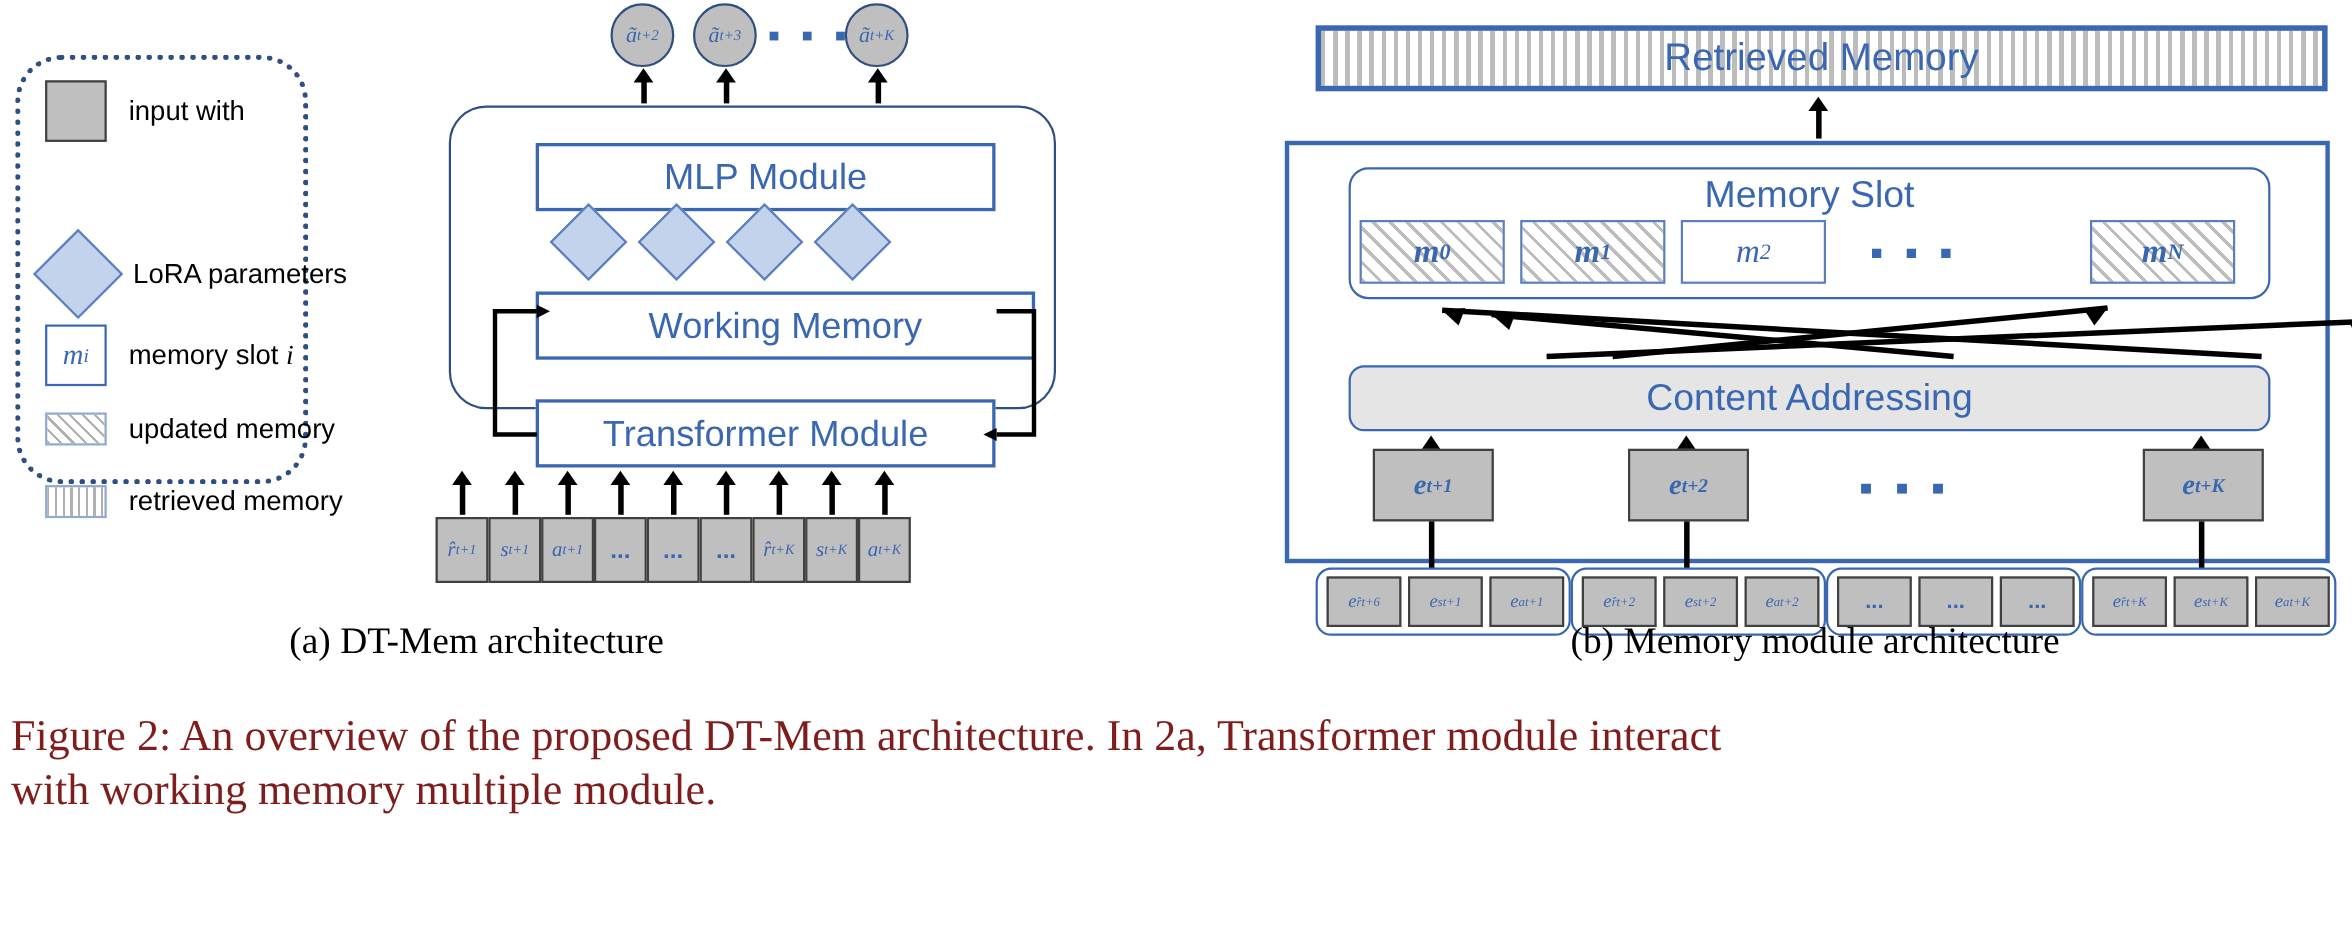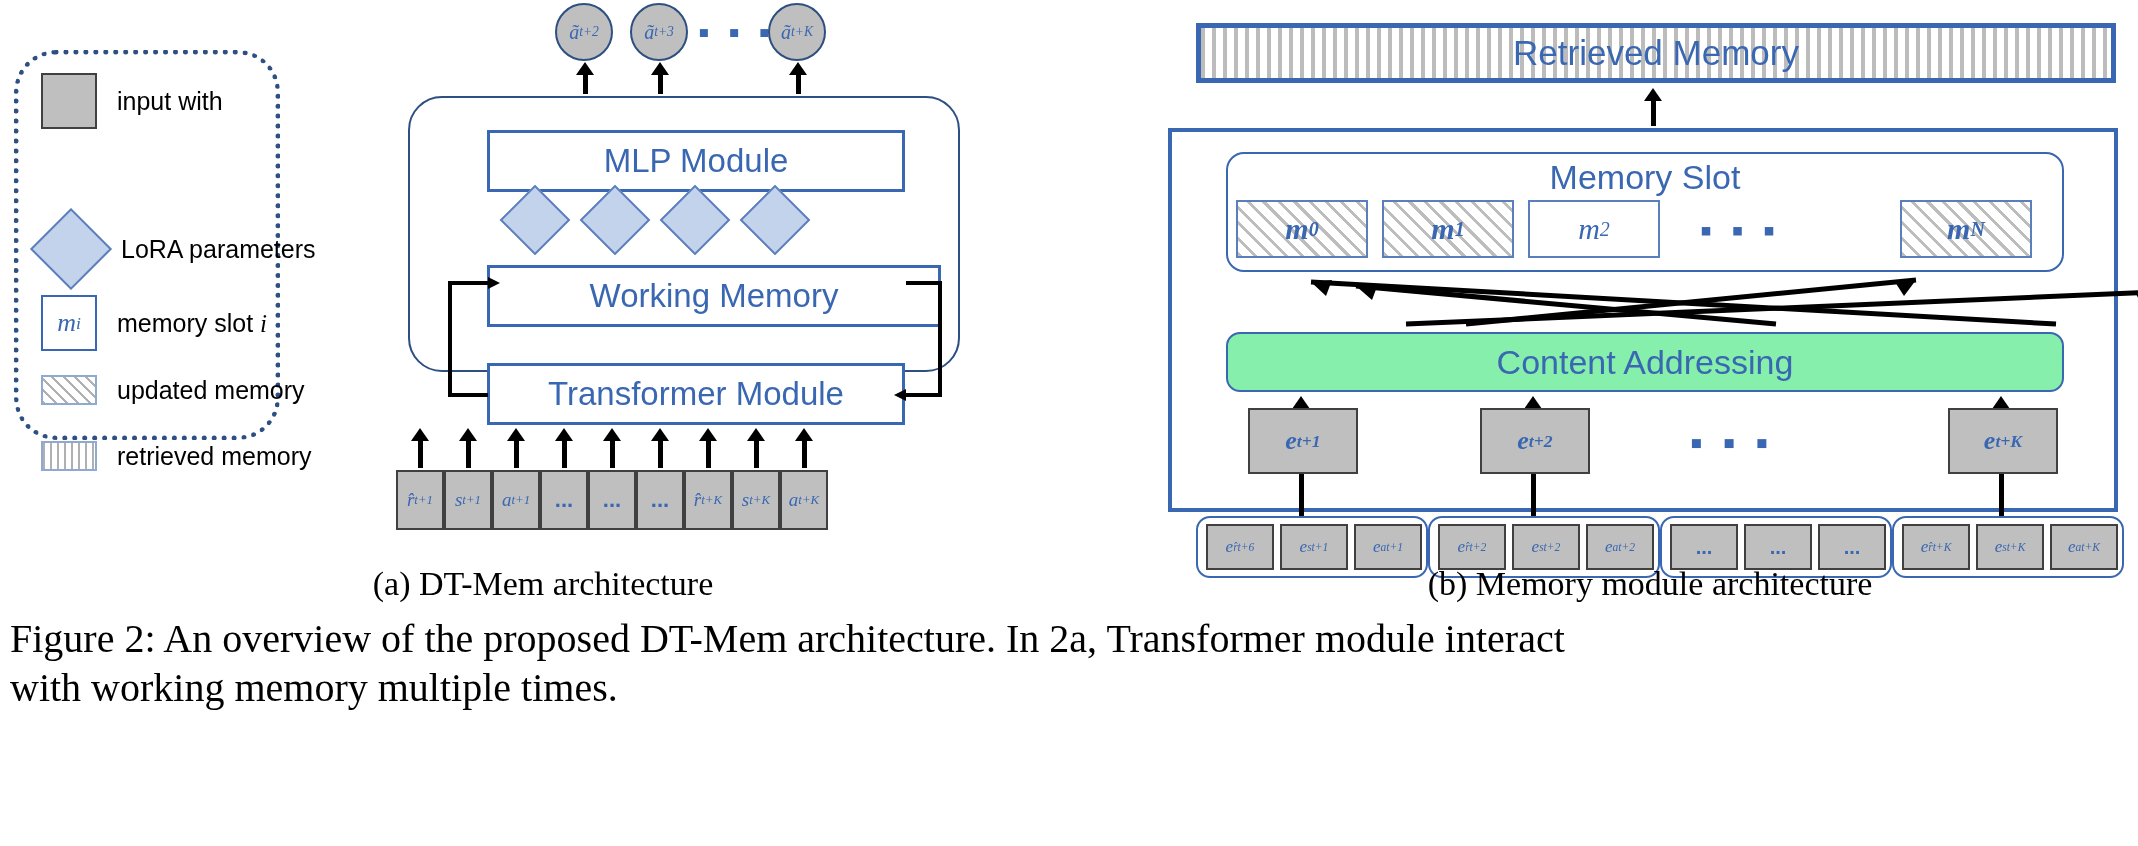--- a/index.html
+++ b/index.html
@@ -151,26 +151,26 @@
   
   .panel-caption {
     position: absolute;
     font-family: "Liberation Serif", serif;
     font-size: 34px;
     color: #000000;
     white-space: nowrap;
   }
   #figure-caption {
     position: absolute;
-    left: 10px; top: 615px;
+    left: 10px; top: 645px;
     width: 2110px;
     font-family: "Liberation Serif", serif;
     font-size: 40px;
     line-height: 1.22;
-    color: #000000;
+    color: #7f1d1d;
   }
 
   
   .hatched {
     background-image: repeating-linear-gradient(45deg, #bdbdbd 0 3px, #ffffff 3px 11px);
   }
   .vstriped {
     background-image: repeating-linear-gradient(90deg, #bcbcbc 0 4px, #ffffff 4px 11px);
   }
 </style>
@@ -349,21 +349,21 @@
   </div>
   <div class="abs gray-box" style="left:732px; top:470px; width:48px; height:60px; font-size:19px;">
     <span class="mathser">s</span>
       <span class="mathser sub">t+K</span>
   </div>
   <div class="abs gray-box" style="left:780px; top:470px; width:48px; height:60px; font-size:19px;">
     <span class="mathser">a</span>
       <span class="mathser sub">t+K</span>
   </div>
 
-  <div class="panel-caption" style="left:263px; top:565px; width:560px; text-align:center;">(a) DT-Mem architecture</div>
+  <div class="panel-caption" style="left:263px; top:565px; width:560px; text-align:left;">(a) DT-Mem architecture</div>
 
   <div class="abs vstriped" style="left:1196px; top:23px; width:920px; height:60px; border:5px solid #3a67b1; box-sizing:border-box; display:flex; align-items:center; justify-content:center;">
     <span class="blue-text" style="font-size:35px;">Retrieved Memory</span>
   </div>
 
   <div class="abs" style="left:1648px; top:88px; width:10px; height:38px;">
     <div class="arrow-shaft" style="left:3px; top:10px; height:28px;"></div>
     <div class="arrow-head" style="left:-4px; top:0;"></div>
   </div>
 
@@ -396,21 +396,21 @@
       <line x1="550" y1="62" x2="130" y2="24"></line>
       <line x1="240" y1="62" x2="690" y2="18"></line>
       <line x1="180" y1="62" x2="930" y2="30"></line>
     </g>
     <polygon points="85,20 106,18 100,34" fill="#000"></polygon>
     <polygon points="130,24 152,22 146,38" fill="#000"></polygon>
     <polygon points="690,18 669,20 678,34" fill="#000"></polygon>
     <polygon points="930,30 909,30 917,45" fill="#000"></polygon>
   </svg>
 
-  <div class="abs" style="left:1226px; top:332px; width:838px; height:60px; border:2px solid #3a67b1; border-radius:14px; box-sizing:border-box; background:#86efac; display:flex; align-items:center; justify-content:center;">
+  <div class="abs" style="left:1226px; top:332px; width:838px; height:60px; border:2px solid #3a67b1; border-radius:14px; box-sizing:border-box; background:#e5e5e5; display:flex; align-items:center; justify-content:center;">
     <span class="blue-text" style="font-size:34px;">Content Addressing</span>
   </div>
 
   <div class="abs" style="left:1296px; top:396px; width:10px; height:40px;">
     <div class="arrow-shaft" style="left:3px; top:10px; height:30px;"></div>
     <div class="arrow-head" style="left:-4px; top:0;"></div>
   </div>
   <div class="abs" style="left:1528px; top:396px; width:10px; height:40px;">
     <div class="arrow-shaft" style="left:3px; top:10px; height:30px;"></div>
     <div class="arrow-head" style="left:-4px; top:0;"></div>
@@ -488,16 +488,16 @@
   </div>
   <div class="abs gray-box" style="left:2050px; top:524px; width:68px; height:46px; font-size:17px;">
     <span class="mathser">e</span>
       <span class="mathser sub">at+K</span>
   </div>
 
   <div class="panel-caption" style="left:1180px; top:565px; width:940px; text-align:center;">(b) Memory module architecture</div>
 
   <div id="figure-caption">
     <div>Figure 2: An overview of the proposed DT-Mem architecture. In 2a, Transformer module interact</div>
-    <div>with working memory multiple times.</div>
+    <div>with working memory multiple module.</div>
   </div>
 
 </div>
 
 </body></html>

